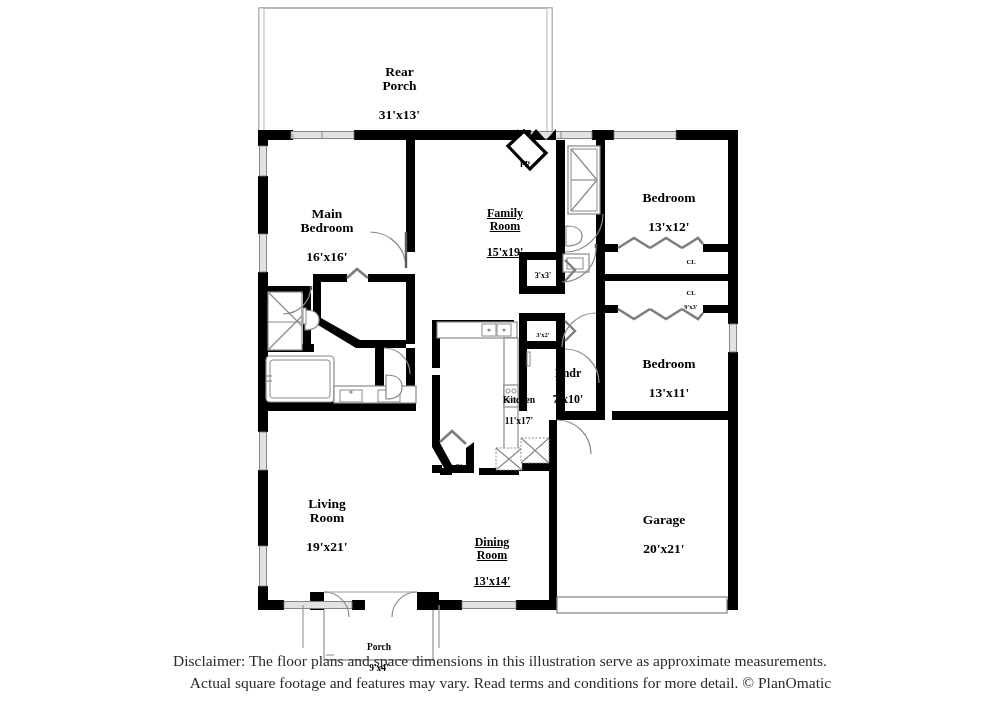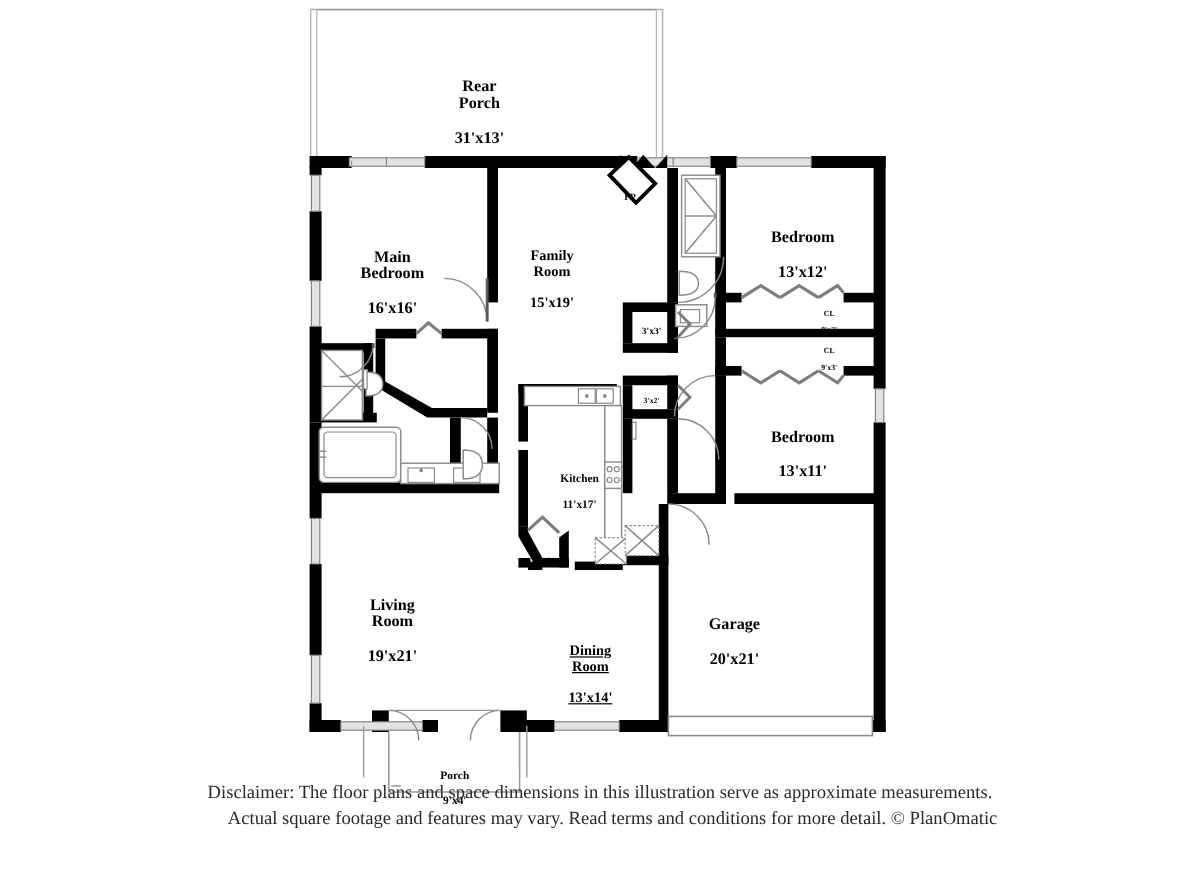--- a/index.html
+++ b/index.html
@@ -351,56 +351,60 @@
 Porch</span><br>
     <span>31'x13'</span>
   </div>
 
   <div class="rlabel sz-lg" style="left:255px;top:192px;width:144px;text-align:center;">
     <span>Main
 Bedroom</span><br>
     <span>16'x16'</span>
   </div>
 
-  <div class="rlabel sz-md" style="left:400px;top:194px;width:120px;">
+  <div class="rlabel sz-md" style="left:445px;top:194px;width:120px;text-decoration:underline;">
     <span>Family
 Room</span><br>
     <span>15'x19'</span>
   </div>
 
   <div class="rlabel sz-lg" style="left:608px;top:176px;width:122px;">
     <span>Bedroom</span><br>
     <span>13'x12'</span>
   </div>
 
   <div class="rlabel sz-lg" style="left:608px;top:342px;width:122px;">
     <span>Bedroom</span><br>
     <span>13'x11'</span>
   </div>
 
 
-  <div class="rlabel sz-sm" style="left:440px;top:385px;width:86px;">
+  <div class="rlabel sz-sm" style="left:440px;top:385px;width:86px;padding-left:36px;">
     <span>Kitchen</span><br>
     <span>11'x17'</span>
   </div>
 
+  <div class="rlabel sz-md" style="left:530px;top:354px;width:76px;">
+    <span>Lndr</span><br>
+    <span>7'x10'</span>
+  </div>
 
   <div class="rlabel sz-lg" style="left:268px;top:482px;width:118px;">
     <span>Living
 Room</span><br>
     <span>19'x21'</span>
   </div>
 
   <div class="rlabel sz-md" style="left:444px;top:523px;width:96px;text-decoration:underline;">
     <span>Dining
 Room</span><br>
     <span>13'x14'</span>
   </div>
 
-  <div class="rlabel sz-lg" style="left:552px;top:498px;width:120px;">
+  <div class="rlabel sz-lg" style="left:604px;top:498px;width:120px;">
     <span>Garage</span><br>
     <span>20'x21'</span>
   </div>
 
   <div class="rlabel sz-sm" style="left:339px;top:632px;width:80px;">
     <span>Porch</span><br>
     <span>9'x4'</span>
   </div>
 
   <div class="rlabel sz-xxs" style="left:645px;top:251px;width:92px;">

